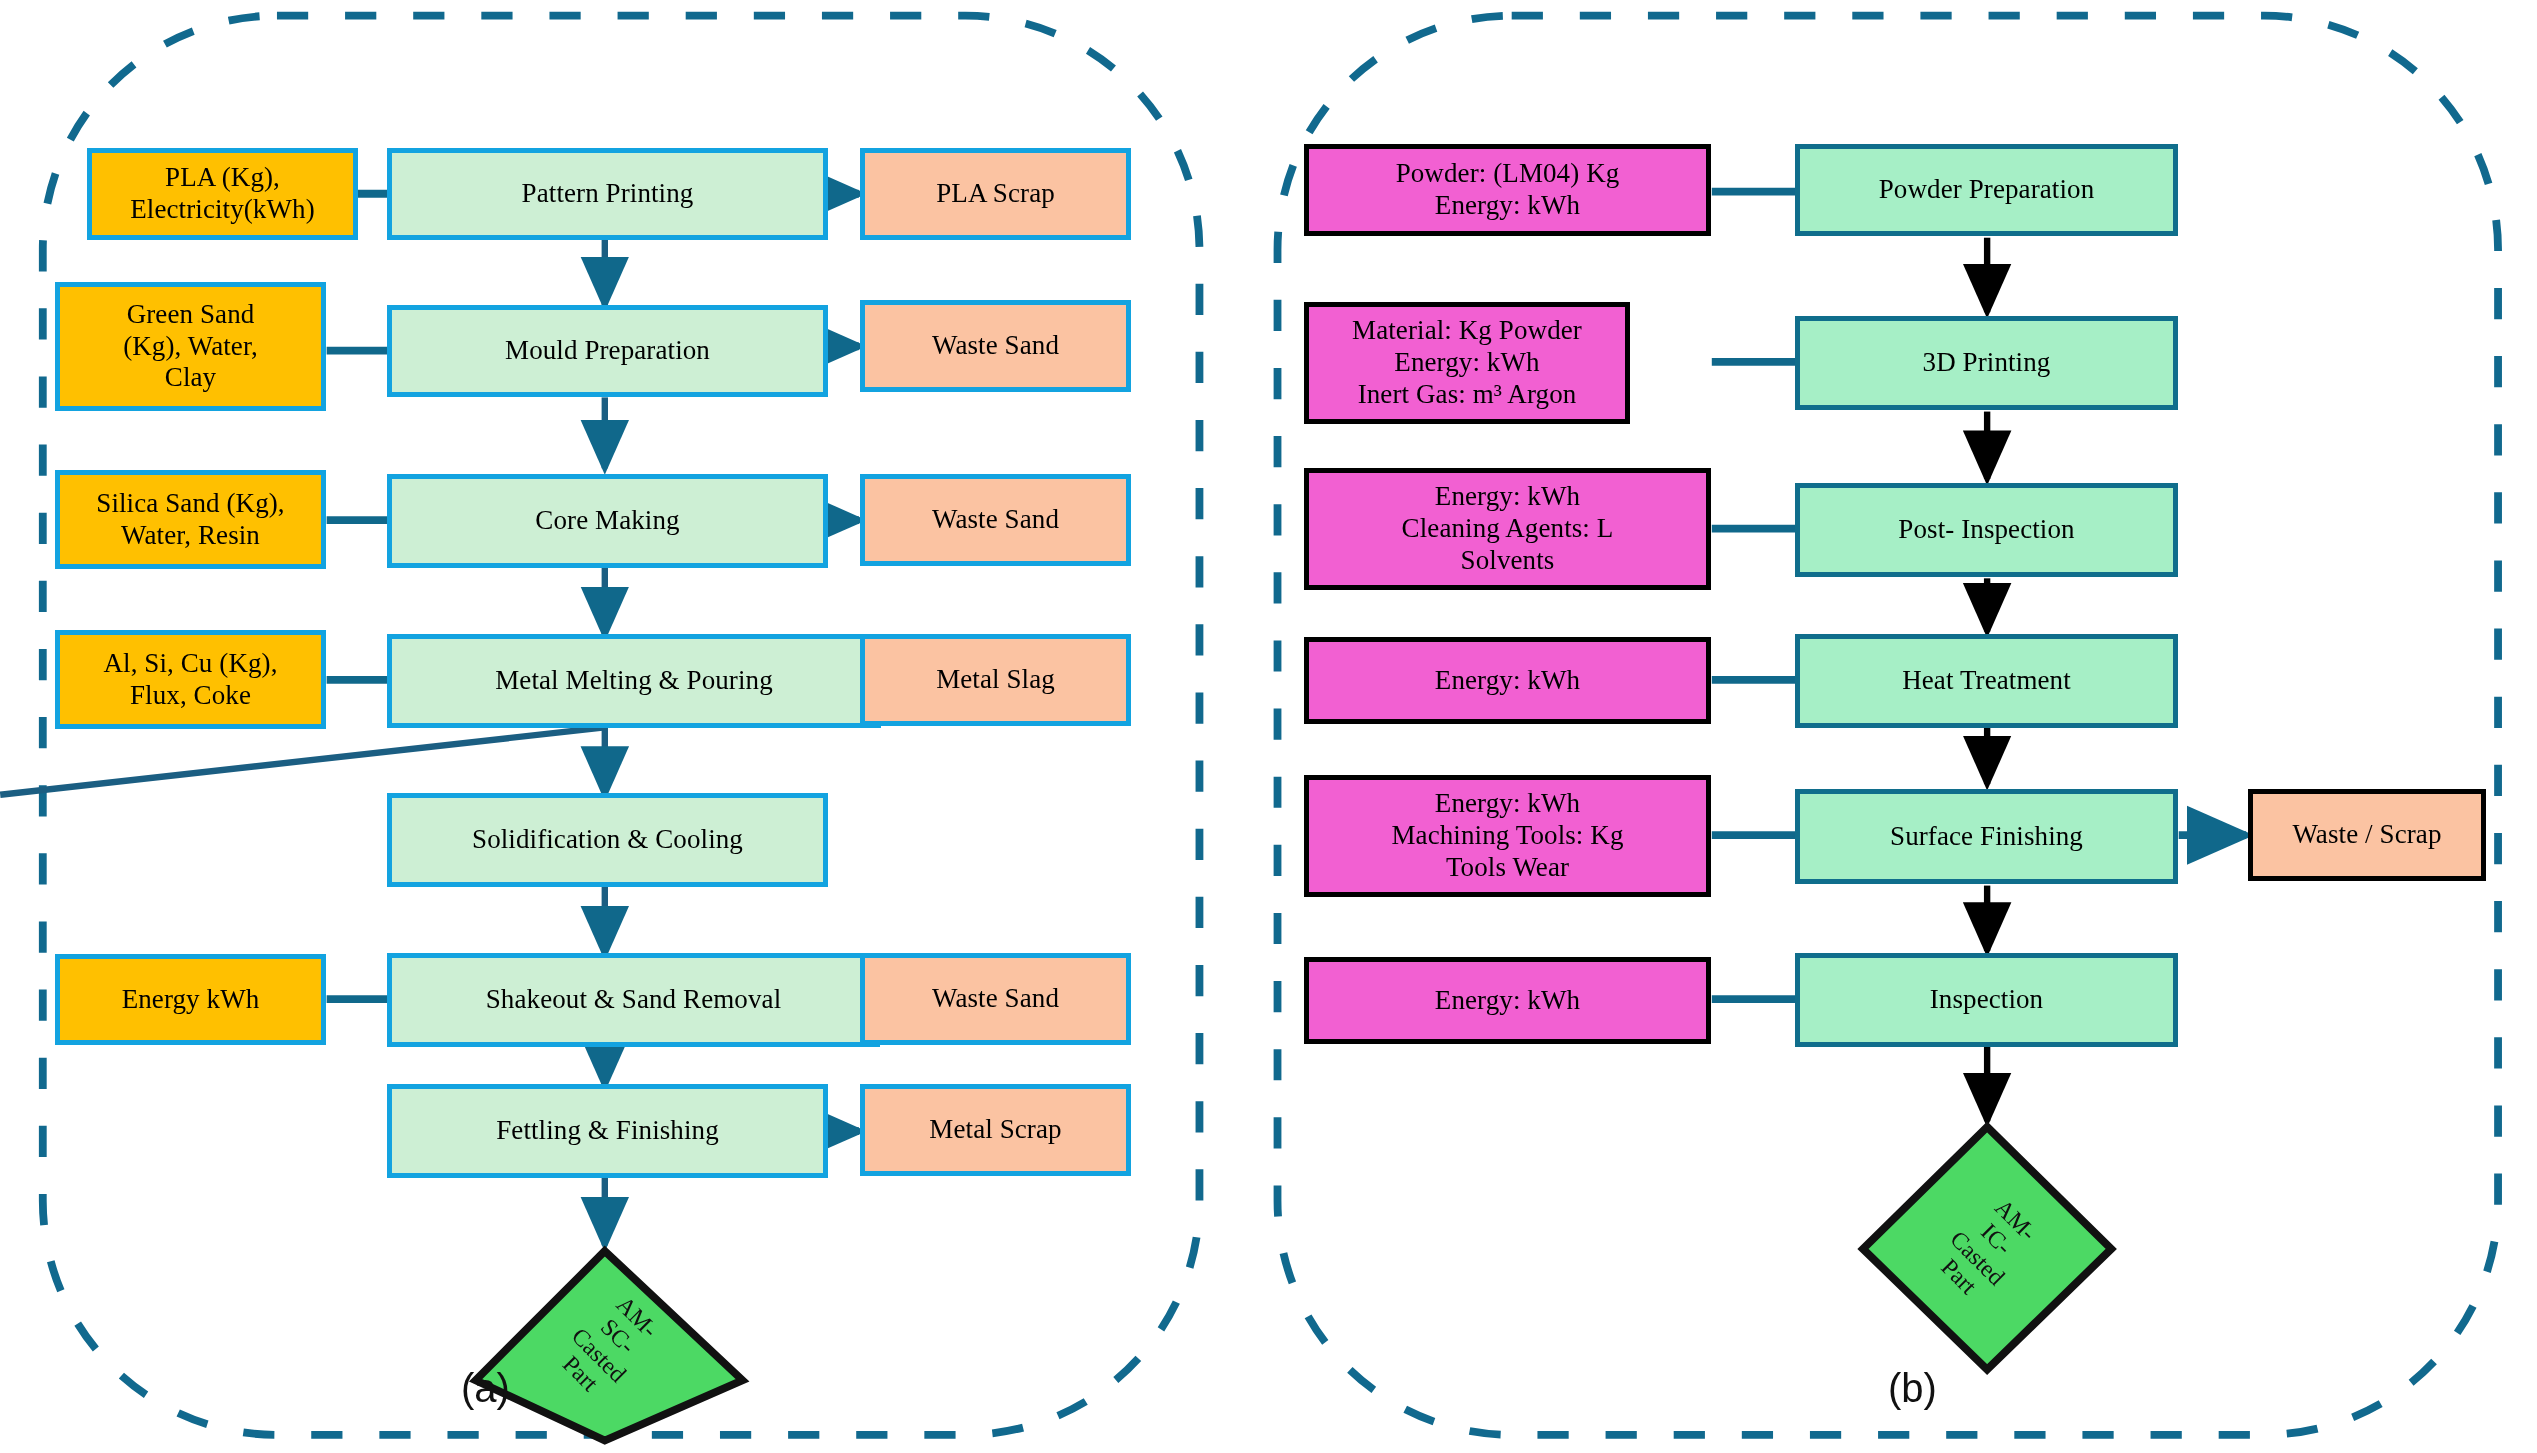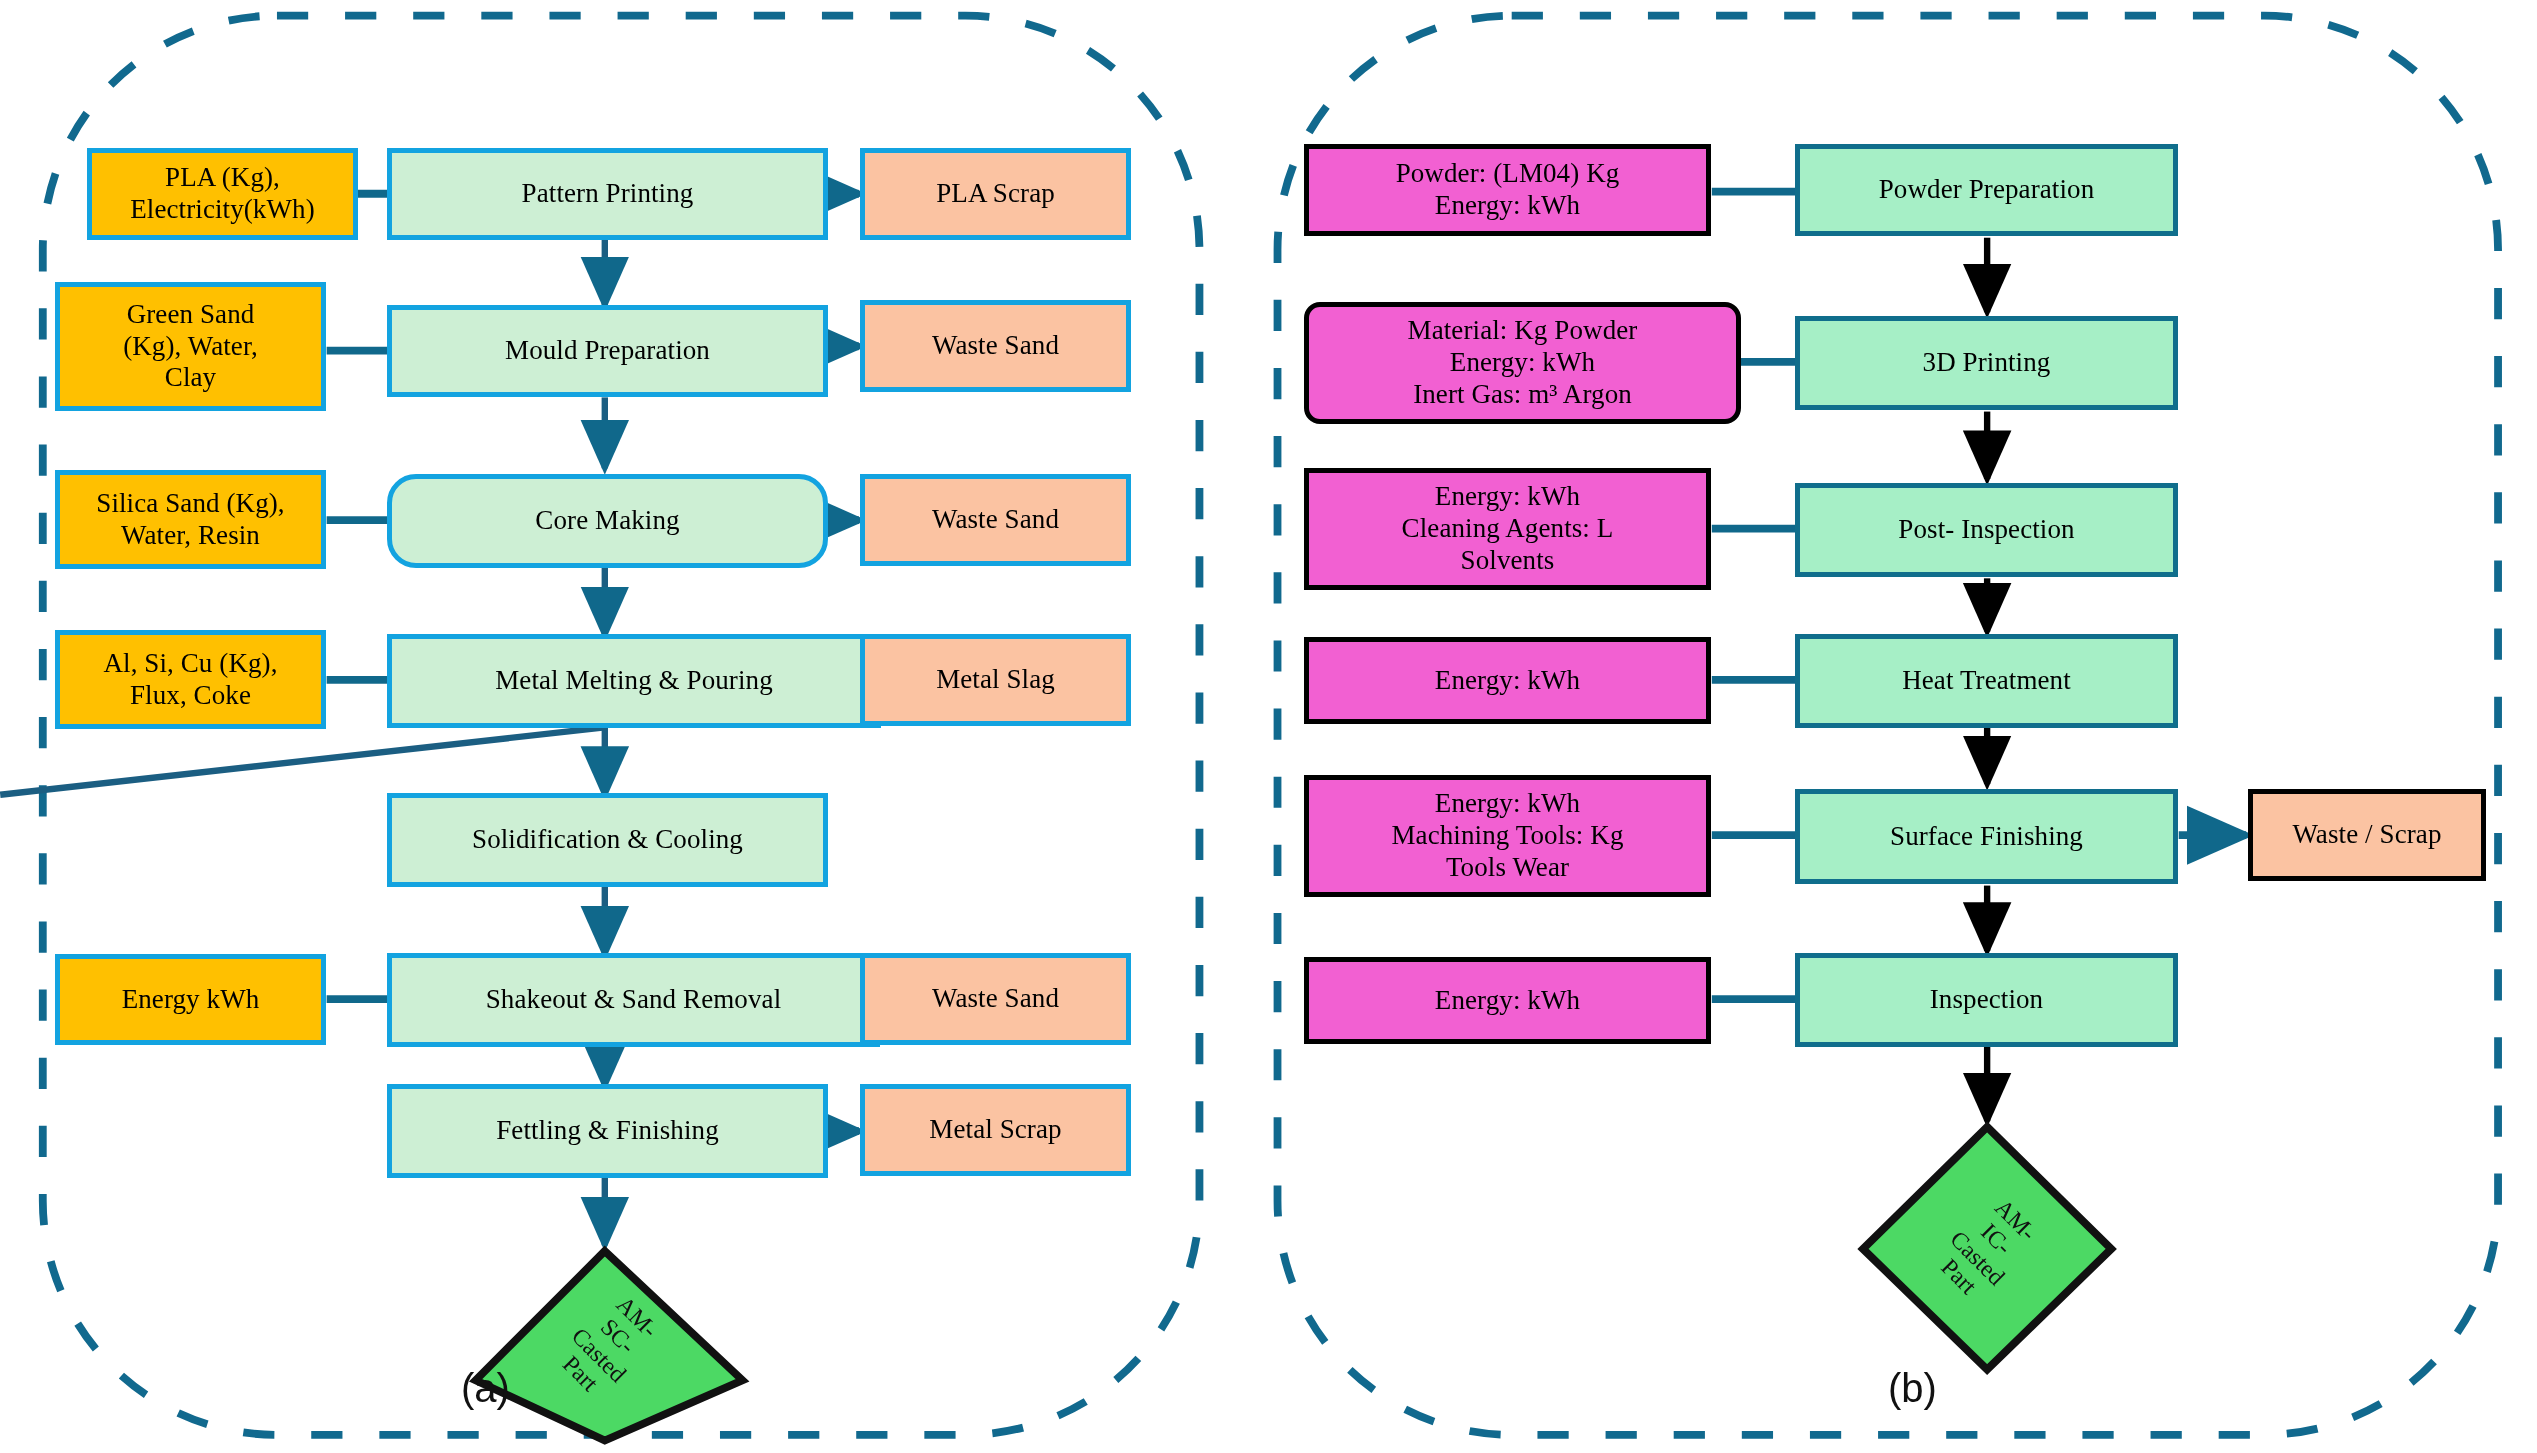--- a/index.html
+++ b/index.html
@@ -137,21 +137,21 @@
 
   <div class="node in-a" style="left:55px;top:630px;width:271px;height:99px;">Al, Si, Cu  (Kg),
 Flux, Coke</div>
 
   <div class="node in-a" style="left:55px;top:954px;width:271px;height:91px;">Energy kWh</div>
 
   <div class="node proc-a" style="left:387px;top:148px;width:441px;height:92px;">Pattern Printing</div>
 
   <div class="node proc-a" style="left:387px;top:305px;width:441px;height:92px;">Mould Preparation</div>
 
-  <div class="node proc-a" style="left:387px;top:474px;width:441px;height:94px;border-radius:29px;">Core Making</div>
+  <div class="node proc-a" style="left:387px;top:474px;width:441px;height:94px;">Core Making</div>
 
   <div class="node proc-a" style="left:387px;top:634px;width:494px;height:94px;">Metal Melting &amp; Pouring</div>
 
   <div class="node proc-a" style="left:387px;top:793px;width:441px;height:94px;">Solidification &amp; Cooling</div>
 
   <div class="node proc-a" style="left:387px;top:953px;width:493px;height:94px;">Shakeout &amp; Sand Removal</div>
 
   <div class="node proc-a" style="left:387px;top:1084px;width:441px;height:94px;">Fettling &amp; Finishing</div>
 
   <div class="node out-a" style="left:860px;top:148px;width:271px;height:92px;">PLA Scrap</div>
@@ -173,21 +173,21 @@
 Casted
 Part</div>
     </div>
   </div>
 
   <div class="panel-label" style="left:461px;top:1366px;">(a)</div>
 
   <div class="node in-b" style="left:1304px;top:144px;width:407px;height:92px;">Powder: (LM04) Kg
 Energy: kWh</div>
 
-  <div class="node in-b" style="left:1304px;top:302px;width:437px;height:122px;border-radius:16px;">Material:  Kg Powder
+  <div class="node in-b" style="left:1304px;top:302px;width:326px;height:122px;">Material:  Kg Powder
 Energy:  kWh
 Inert Gas: m³ Argon</div>
 
   <div class="node in-b" style="left:1304px;top:468px;width:407px;height:122px;">Energy: kWh
 Cleaning Agents:  L
 Solvents</div>
 
   <div class="node in-b" style="left:1304px;top:637px;width:407px;height:87px;">Energy: kWh</div>
 
   <div class="node in-b" style="left:1304px;top:775px;width:407px;height:122px;">Energy: kWh

